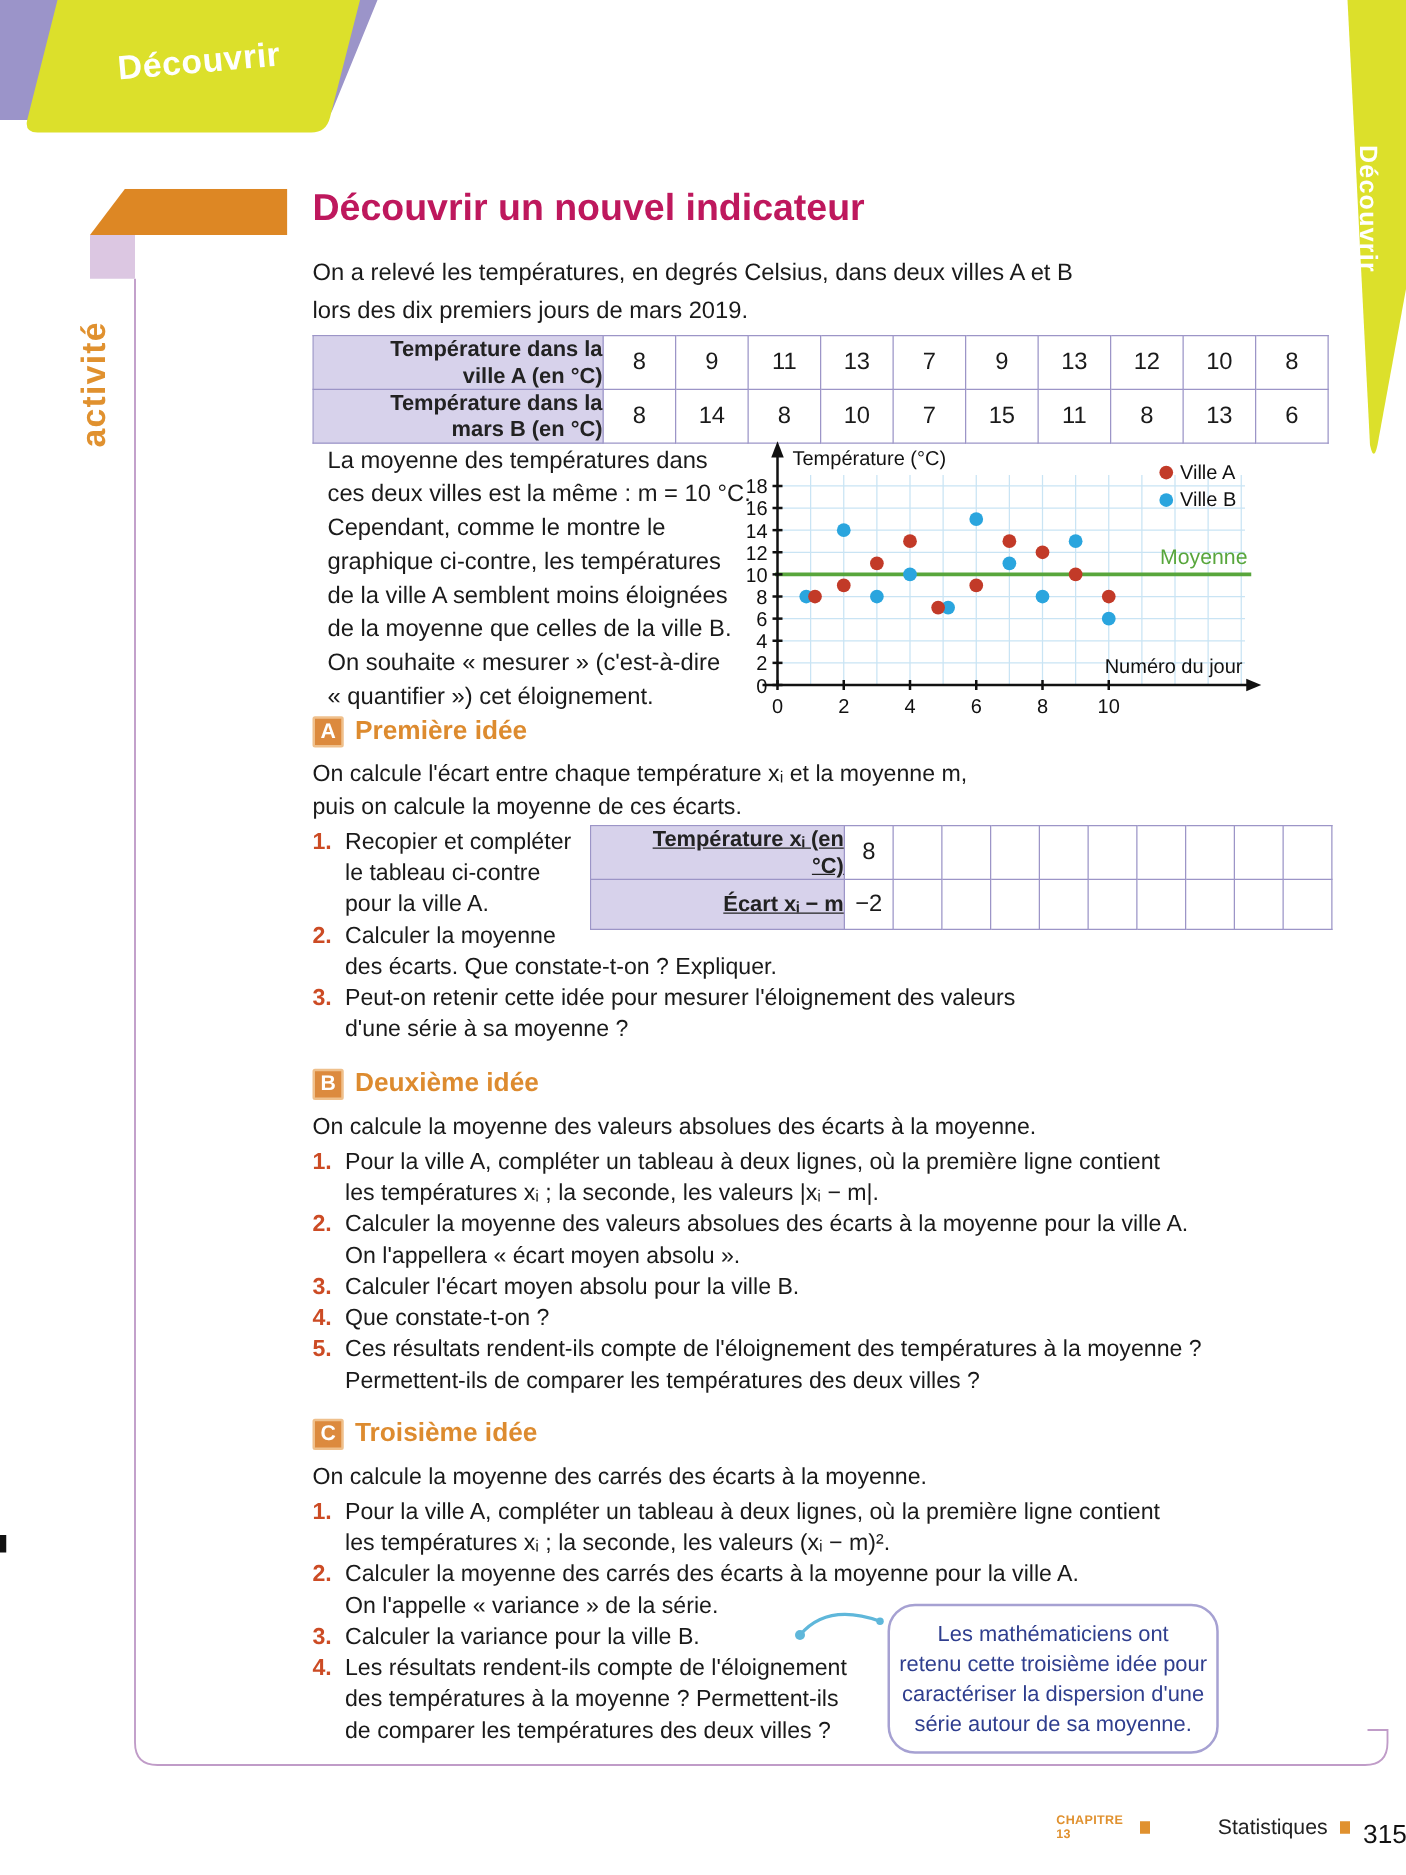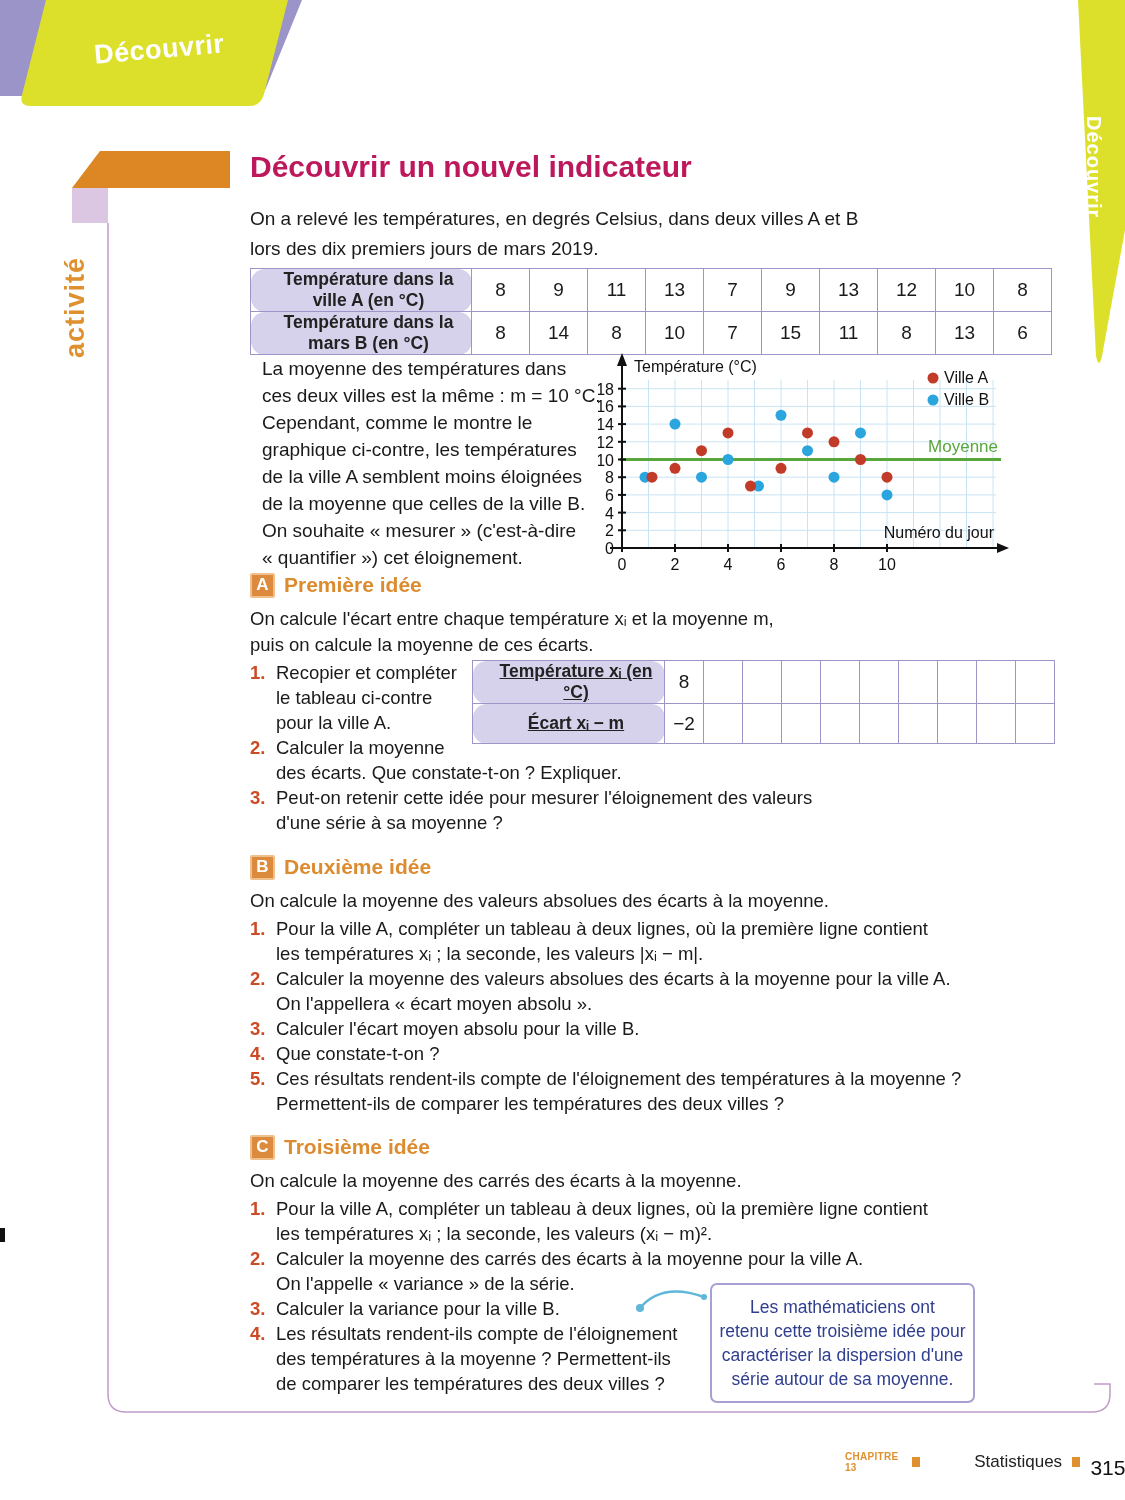--- a/index.html
+++ b/index.html
@@ -25,21 +25,21 @@
       transform:rotate(180deg);font-size:27px;font-weight:bold;color:#e0912f;letter-spacing:1px;}
 
   .bracket-svg{position:absolute;left:0;top:0;pointer-events:none;}
   .edge-mark{position:absolute;left:0;top:1228px;width:5px;height:14px;background:#111;}
 
   .page-title{position:absolute;left:250px;top:150px;font-size:30px;font-weight:bold;color:#be185d;}
   .intro{position:absolute;left:250px;top:204px;font-size:19px;line-height:30px;white-space:pre-line;}
 
   table.dtab{border-collapse:collapse;table-layout:fixed;}
   table.dtab th,table.dtab td{border:1px solid #9c95c7;}
-  table.dtab th{background:#d7d2eb;text-align:center;padding:0 0 0 15px;font-size:17.5px;font-weight:bold;color:#222;border-radius:14px;}
+  table.dtab th{background:#d7d2eb;text-align:right;padding:0 0 0 26px;font-size:17.5px;font-weight:bold;color:#222;}
   table.dtab td{text-align:center;font-size:19px;}
   .temp-table{position:absolute;left:250px;top:268px;width:755px;}
   .temp-table th{width:205px;height:33px;}
   .temp-table td{width:55px;height:33px;}
   .ecart-table{position:absolute;left:472px;top:660px;width:536px;}
   .ecart-table th{width:176px;height:37px;text-decoration:underline;}
   .ecart-table td{width:36px;height:37px;}
 
   .lead{position:absolute;left:250px;top:355px;width:360px;font-size:19px;line-height:27px;white-space:pre-line;margin-left:12px;}
   .chart-wrap{position:absolute;left:598px;top:352px;width:412px;height:232px;}
@@ -49,21 +49,21 @@
   .badge-row{display:flex;align-items:center;gap:9px;height:30px;margin-bottom:6px;}
   .badge{width:25px;height:25px;background:#dc8a3e;border:2px solid #efc08c;color:#fff;font-weight:bold;
       font-size:17px;display:flex;align-items:center;justify-content:center;border-radius:2px;box-sizing:border-box;}
   .sec-head{color:#dd8b2f;font-weight:bold;font-size:21px;}
   .sec-intro{font-size:18.5px;line-height:26px;white-space:pre-line;margin-bottom:2px;}
   .item{display:flex;font-size:18.5px;line-height:25px;}
   .item .num{flex:0 0 26px;color:#cc4b24;font-weight:bold;}
   .item .txt{white-space:pre-line;}
 
   .callout{position:absolute;left:710px;top:1283px;width:265px;height:120px;border:2px solid #a6a1d2;
-      border-radius:7px;box-sizing:border-box;display:flex;align-items:center;justify-content:center;
+      border-radius:22px;box-sizing:border-box;display:flex;align-items:center;justify-content:center;
       text-align:center;color:#2f3e8e;font-size:17.5px;line-height:24px;white-space:pre-line;background:#fff;}
   .callout-arrow{position:absolute;left:630px;top:1280px;}
 
   .footer{position:absolute;left:845px;top:1444px;display:flex;align-items:center;gap:10px;}
   .chap{color:#e0912f;font-weight:bold;font-size:10px;letter-spacing:.3px;}
   .fsq{width:10px;height:10px;background:#e0912f;display:inline-block;}
   .fsec{font-size:17px;color:#222;margin-left:44px;}
   .fpage{font-size:21px;font-weight:normal;color:#111;margin-top:12px;}
 </style>
 </head>

